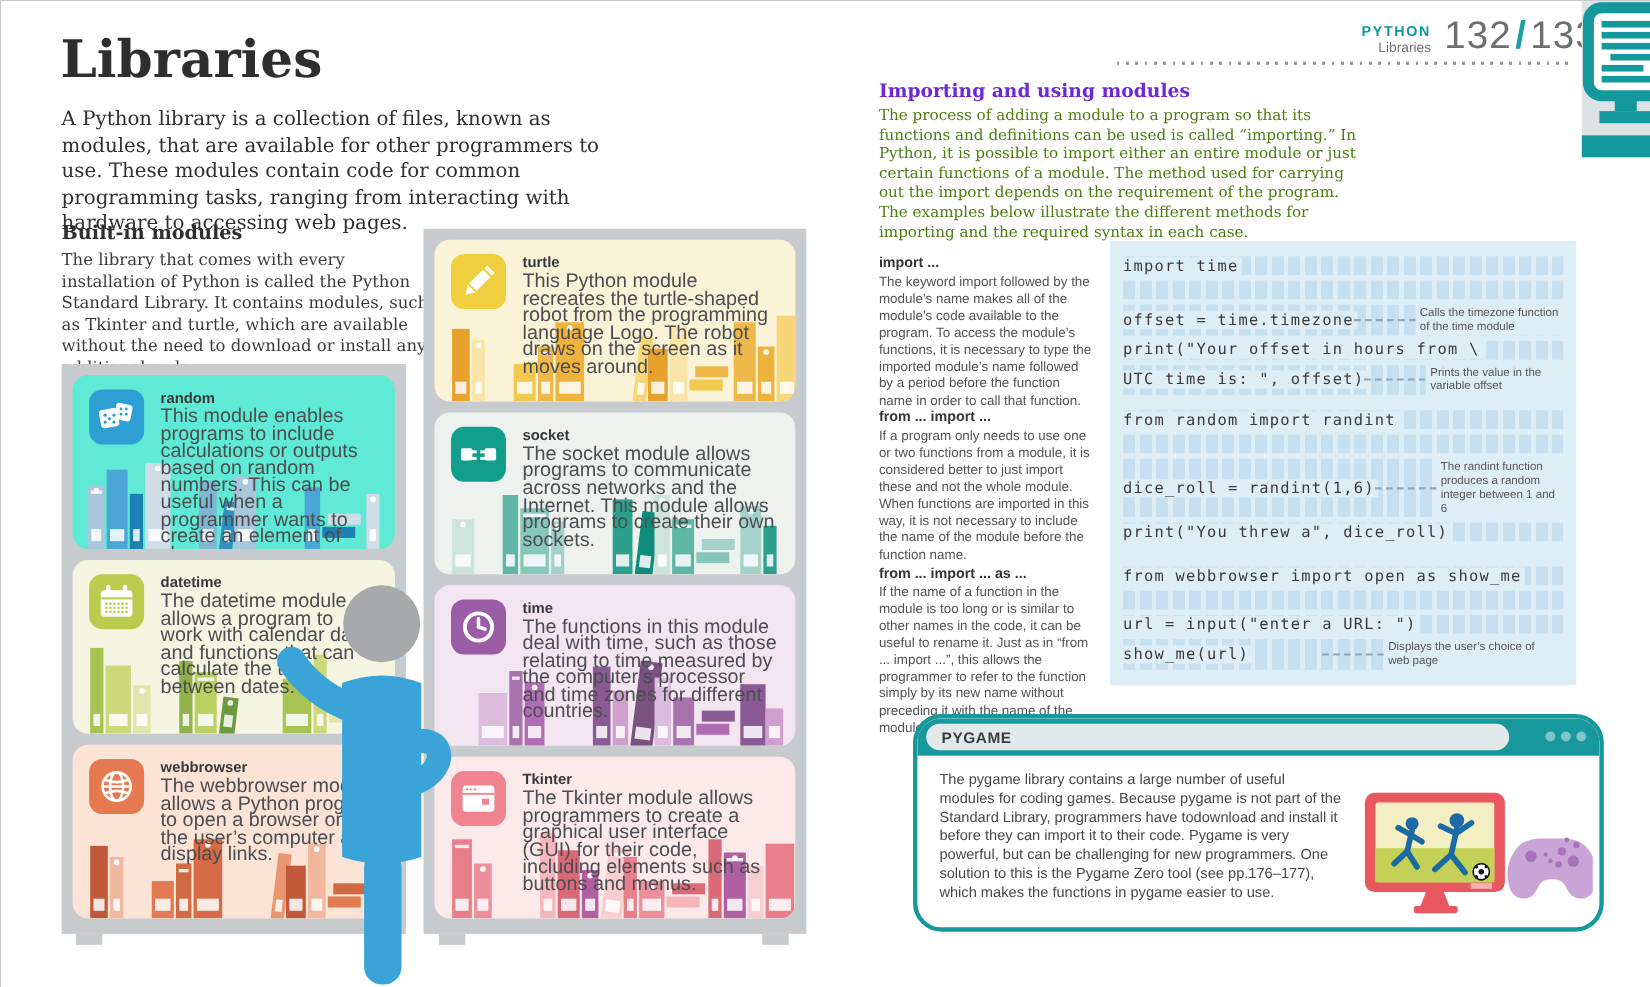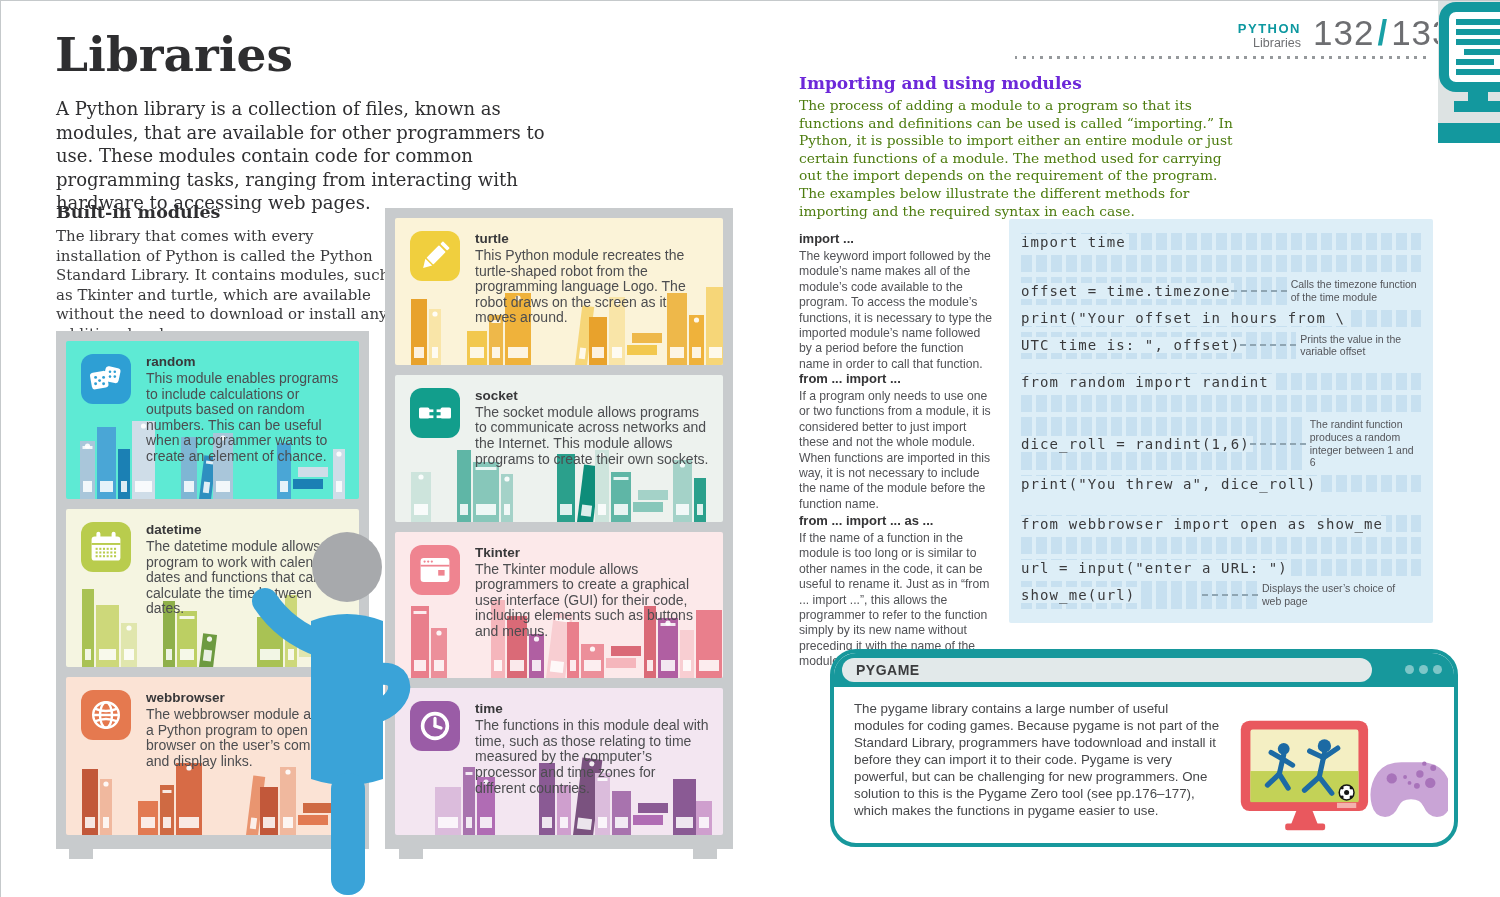--- a/index.html
+++ b/index.html
@@ -8,25 +8,25 @@
   
   .main-title{position:absolute;left:54px;top:26px;font:bold 47px "DejaVu Serif",serif;color:#2e2e30;}
   .intro{position:absolute;left:55px;top:96px;width:530px;font:18px/23.5px "DejaVu Serif",serif;color:#2f2f31;}
   .builtin{position:absolute;left:55px;top:201px;width:338px;}
   .builtin h3{margin:0 0 5px 0;font:bold 17.5px "DejaVu Serif",serif;color:#2f2f31;}
   .builtin p{margin:0;font:15px/19.5px "DejaVu Serif",serif;color:#3a3a3c;}
   .bookcase{position:absolute;background:#c8cbcd;padding:10px 10px 14px 10px;display:flex;
             flex-direction:column;gap:10px;box-sizing:border-box;}
   #shelf-left{left:55px;top:330px;width:313px;height:518px;}
   #shelf-right{left:384px;top:207px;width:348px;height:641px;}
-  .module-panel{flex:1;position:relative;overflow:hidden;border-radius:2px;}
+  .module-panel{flex:1;position:relative;overflow:hidden;border-radius:14px;}
   .mod-head{position:relative;z-index:2;display:flex;gap:15px;padding:13px 14px 0 15px;}
   .mod-icon{flex:0 0 50px;height:50px;border-radius:12px;display:flex;align-items:center;justify-content:center;}
   .mod-title{font-weight:bold;font-size:13.5px;color:#38383a;margin-bottom:2px;}
-  .mod-desc{font-size:14px;line-height:15.6px;color:#4c4d50;}
+  .mod-desc{font-size:18px;line-height:15.6px;color:#4c4d50;}
   .books{position:absolute;left:8px;right:8px;bottom:0;z-index:1;}
   .foot{position:absolute;width:24px;height:10px;background:#c8cbcd;}
   .person{position:absolute;left:250px;top:526px;width:170px;height:372px;z-index:6;}
   
   .kicker-block{position:absolute;left:1120px;top:20px;width:180px;text-align:right;}
   .kicker{font-weight:bold;font-size:13px;letter-spacing:1.5px;color:#0d98a0;}
   .kicker-sub{font-size:12.5px;color:#6e6f72;margin-top:0px;}
   .pagenum{position:absolute;left:1312px;top:12px;font-size:35px;color:#6d6e71;letter-spacing:1px;}
   .pagenum .sep{color:#19a0a6;font-weight:bold;margin:0 3px;}
   .dotted-rule{position:absolute;left:1014px;top:55px;width:416px;height:3px;
@@ -416,20 +416,83 @@
             <rect x="270" y="30" width="19" height="62" fill="#a4d2c8"></rect>
             <rect x="273" y="74" width="13" height="11" fill="#fff" opacity=".85"></rect>
             <circle cx="279.5" cy="35" r="2.6" fill="#fff" opacity=".9"></circle>
           </g>
           <g>
             <rect x="291" y="48" width="12" height="44" fill="#2ba08c"></rect>
             <rect x="294" y="74" width="6" height="11" fill="#fff" opacity=".85"></rect>
           </g>
         </svg>
       </div>
+      <div class="module-panel" style="background: rgb(243, 230, 241);">
+        <div class="mod-head">
+          <div class="mod-icon" style="background: rgb(154, 92, 166);">
+            <svg viewBox="0 0 50 50" width="40" height="40">
+              <circle cx="25" cy="25" r="15.5" fill="none" stroke="#fff" stroke-width="4.5"></circle>
+              <path d="M25,25 V15.5" stroke="#fff" stroke-width="4" stroke-linecap="round"></path>
+              <path d="M25,25 L32.5,27.5" stroke="#fff" stroke-width="4" stroke-linecap="round"></path>
+            </svg>
+          </div>
+          <div class="mod-text">
+            <div class="mod-title">time</div>
+            <div class="mod-desc">The functions in this module deal with time, such as those relating to time measured by the computer’s processor and time zones for different countries.</div>
+          </div>
+        </div>
+        <svg class="books" viewBox="0 0 328 92" width="100%" height="92" preserveAspectRatio="xMinYMax meet">
+          <g>
+            <rect x="32" y="44" width="26" height="48" fill="#dbbcdc"></rect>
+            <rect x="35" y="74" width="20" height="11" fill="#fff" opacity=".85"></rect>
+          </g>
+          <g>
+            <rect x="60" y="24" width="12" height="68" fill="#a873ae"></rect>
+            <rect x="63" y="74" width="6" height="11" fill="#fff" opacity=".85"></rect>
+            <rect x="62.5" y="29" width="7" height="3" fill="#fff" opacity=".85"></rect>
+          </g>
+          <g>
+            <rect x="74" y="34" width="18" height="58" fill="#b06cb4"></rect>
+            <rect x="77" y="74" width="12" height="11" fill="#fff" opacity=".85"></rect>
+            <circle cx="83" cy="39" r="2.6" fill="#fff" opacity=".9"></circle>
+          </g>
+          <g>
+            <rect x="136" y="20" width="16" height="72" fill="#8a5a94"></rect>
+            <rect x="139" y="74" width="10" height="11" fill="#fff" opacity=".85"></rect>
+          </g>
+          <g>
+            <rect x="154" y="42" width="14" height="50" fill="#cf9fce"></rect>
+            <rect x="157" y="74" width="8" height="11" fill="#fff" opacity=".85"></rect>
+          </g>
+          <g transform="rotate(7 170 92)">
+            <rect x="170" y="14" width="20" height="78" fill="#7a527f"></rect>
+            <rect x="173" y="74" width="14" height="11" fill="#fff" opacity=".85"></rect>
+            <circle cx="180" cy="19" r="2.6" fill="#fff" opacity=".9"></circle>
+          </g>
+          <g>
+            <rect x="192" y="30" width="15" height="62" fill="#dbbcdc"></rect>
+            <rect x="195" y="74" width="9" height="11" fill="#fff" opacity=".85"></rect>
+            <rect x="194.5" y="35" width="10" height="3" fill="#fff" opacity=".85"></rect>
+          </g>
+          <g>
+            <rect x="209" y="48" width="19" height="44" fill="#a873ae"></rect>
+            <rect x="212" y="74" width="13" height="11" fill="#fff" opacity=".85"></rect>
+          </g>
+          <rect x="230" y="72" width="30" height="10" fill="#b06cb4"></rect>
+          <rect x="235" y="60" width="30" height="10" fill="#8a5a94"></rect>
+          <g>
+            <rect x="270" y="36" width="23" height="56" fill="#8a5a94"></rect>
+            <rect x="273" y="74" width="17" height="11" fill="#fff" opacity=".85"></rect>
+          </g>
+          <g>
+            <rect x="293" y="58" width="16" height="34" fill="#cf9fce"></rect>
+            <rect x="296" y="74" width="10" height="11" fill="#fff" opacity=".85"></rect>
+          </g>
+        </svg>
+      </div>
       <div class="module-panel" style="background: rgb(252, 233, 234);">
         <div class="mod-head">
           <div class="mod-icon" style="background: rgb(239, 132, 144);">
             <svg viewBox="0 0 50 50" width="40" height="40">
               <rect x="7" y="10" width="36" height="30" rx="4" fill="#fff"></rect>
               <rect x="7" y="18.5" width="36" height="2.2" fill="#ef8490"></rect>
               <circle cx="12" cy="14.5" r="1.4" fill="#ef8490"></circle>
               <circle cx="16.5" cy="14.5" r="1.4" fill="#ef8490"></circle>
               <circle cx="21" cy="14.5" r="1.4" fill="#ef8490"></circle>
               <rect x="29" y="25" width="8" height="7" fill="#ef8490"></rect>
@@ -490,83 +553,20 @@
             <circle cx="265" cy="37" r="2.6" fill="#fff" opacity=".9"></circle>
             <rect x="257.5" y="37" width="15" height="3" fill="#fff" opacity=".85"></rect>
           </g>
           <g>
             <rect x="277" y="44" width="14" height="48" fill="#f8ced2"></rect>
             <rect x="280" y="74" width="8" height="11" fill="#fff" opacity=".85"></rect>
           </g>
           <g>
             <rect x="293" y="24" width="26" height="68" fill="#e97f8c"></rect>
             <rect x="296" y="74" width="20" height="11" fill="#fff" opacity=".85"></rect>
-          </g>
-        </svg>
-      </div>
-      <div class="module-panel" style="background: rgb(243, 230, 241);">
-        <div class="mod-head">
-          <div class="mod-icon" style="background: rgb(154, 92, 166);">
-            <svg viewBox="0 0 50 50" width="40" height="40">
-              <circle cx="25" cy="25" r="15.5" fill="none" stroke="#fff" stroke-width="4.5"></circle>
-              <path d="M25,25 V15.5" stroke="#fff" stroke-width="4" stroke-linecap="round"></path>
-              <path d="M25,25 L32.5,27.5" stroke="#fff" stroke-width="4" stroke-linecap="round"></path>
-            </svg>
-          </div>
-          <div class="mod-text">
-            <div class="mod-title">time</div>
-            <div class="mod-desc">The functions in this module deal with time, such as those relating to time measured by the computer’s processor and time zones for different countries.</div>
-          </div>
-        </div>
-        <svg class="books" viewBox="0 0 328 92" width="100%" height="92" preserveAspectRatio="xMinYMax meet">
-          <g>
-            <rect x="32" y="44" width="26" height="48" fill="#dbbcdc"></rect>
-            <rect x="35" y="74" width="20" height="11" fill="#fff" opacity=".85"></rect>
-          </g>
-          <g>
-            <rect x="60" y="24" width="12" height="68" fill="#a873ae"></rect>
-            <rect x="63" y="74" width="6" height="11" fill="#fff" opacity=".85"></rect>
-            <rect x="62.5" y="29" width="7" height="3" fill="#fff" opacity=".85"></rect>
-          </g>
-          <g>
-            <rect x="74" y="34" width="18" height="58" fill="#b06cb4"></rect>
-            <rect x="77" y="74" width="12" height="11" fill="#fff" opacity=".85"></rect>
-            <circle cx="83" cy="39" r="2.6" fill="#fff" opacity=".9"></circle>
-          </g>
-          <g>
-            <rect x="136" y="20" width="16" height="72" fill="#8a5a94"></rect>
-            <rect x="139" y="74" width="10" height="11" fill="#fff" opacity=".85"></rect>
-          </g>
-          <g>
-            <rect x="154" y="42" width="14" height="50" fill="#cf9fce"></rect>
-            <rect x="157" y="74" width="8" height="11" fill="#fff" opacity=".85"></rect>
-          </g>
-          <g transform="rotate(7 170 92)">
-            <rect x="170" y="14" width="20" height="78" fill="#7a527f"></rect>
-            <rect x="173" y="74" width="14" height="11" fill="#fff" opacity=".85"></rect>
-            <circle cx="180" cy="19" r="2.6" fill="#fff" opacity=".9"></circle>
-          </g>
-          <g>
-            <rect x="192" y="30" width="15" height="62" fill="#dbbcdc"></rect>
-            <rect x="195" y="74" width="9" height="11" fill="#fff" opacity=".85"></rect>
-            <rect x="194.5" y="35" width="10" height="3" fill="#fff" opacity=".85"></rect>
-          </g>
-          <g>
-            <rect x="209" y="48" width="19" height="44" fill="#a873ae"></rect>
-            <rect x="212" y="74" width="13" height="11" fill="#fff" opacity=".85"></rect>
-          </g>
-          <rect x="230" y="72" width="30" height="10" fill="#b06cb4"></rect>
-          <rect x="235" y="60" width="30" height="10" fill="#8a5a94"></rect>
-          <g>
-            <rect x="270" y="36" width="23" height="56" fill="#8a5a94"></rect>
-            <rect x="273" y="74" width="17" height="11" fill="#fff" opacity=".85"></rect>
-          </g>
-          <g>
-            <rect x="293" y="58" width="16" height="34" fill="#cf9fce"></rect>
-            <rect x="296" y="74" width="10" height="11" fill="#fff" opacity=".85"></rect>
           </g>
         </svg>
       </div>
     </div>
   <div class="foot" style="left:68px;top:848px"></div>
   <div class="foot" style="left:330px;top:848px"></div>
   <div class="foot" style="left:398px;top:848px"></div>
   <div class="foot" style="left:692px;top:848px"></div>
 
   <svg class="person" viewBox="0 0 170 372">

